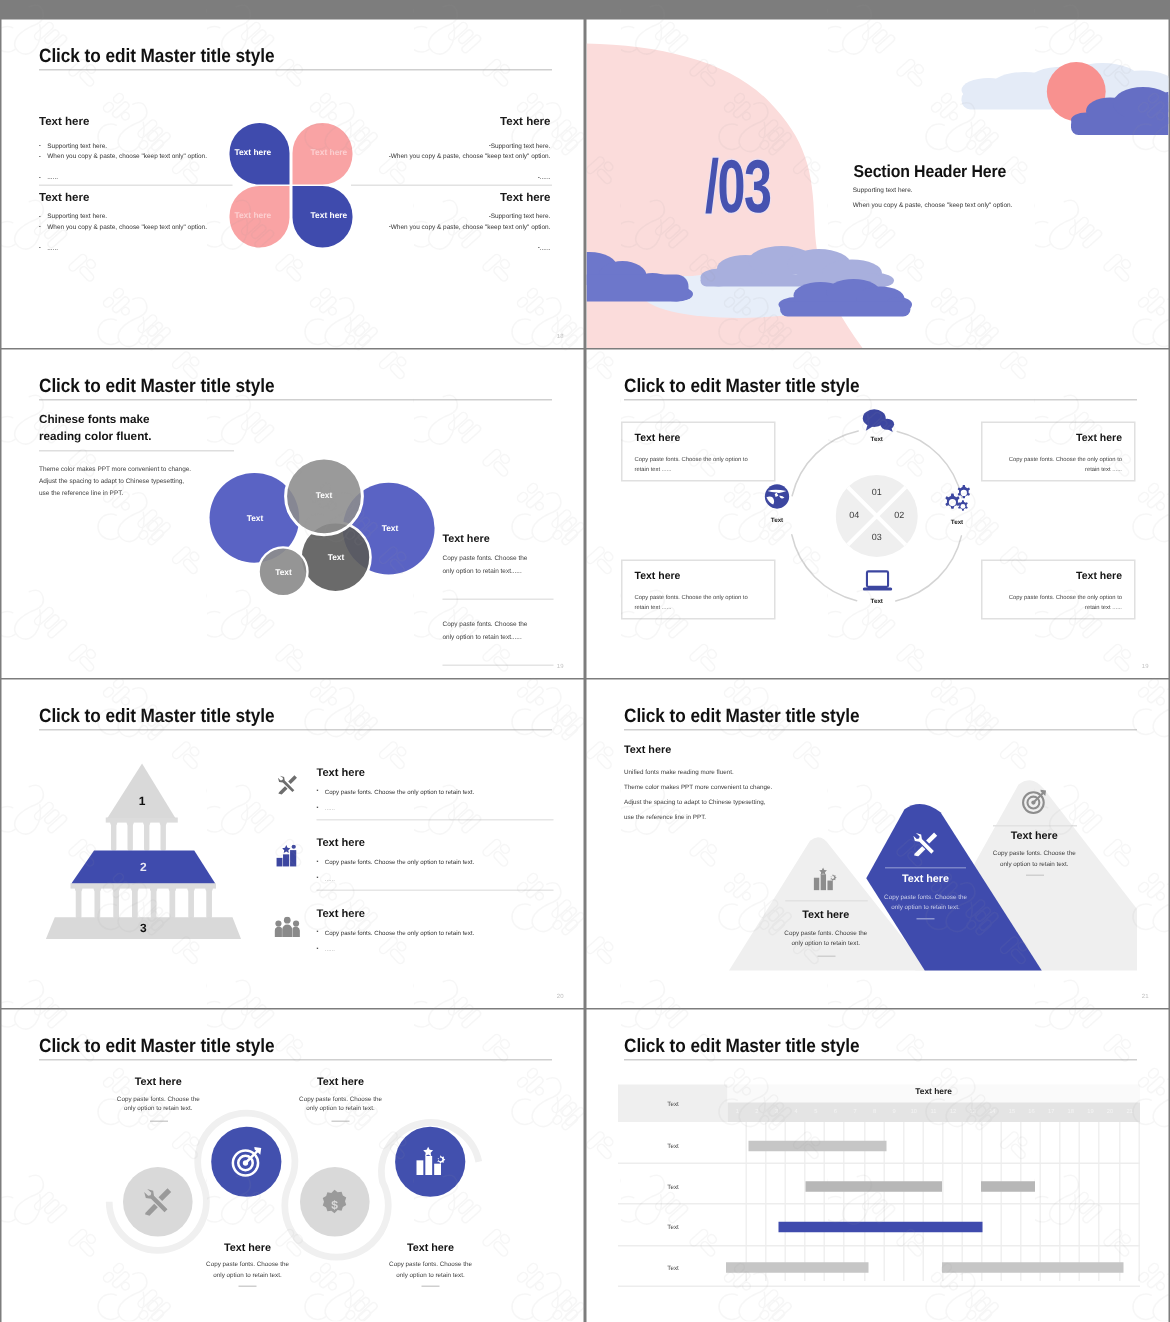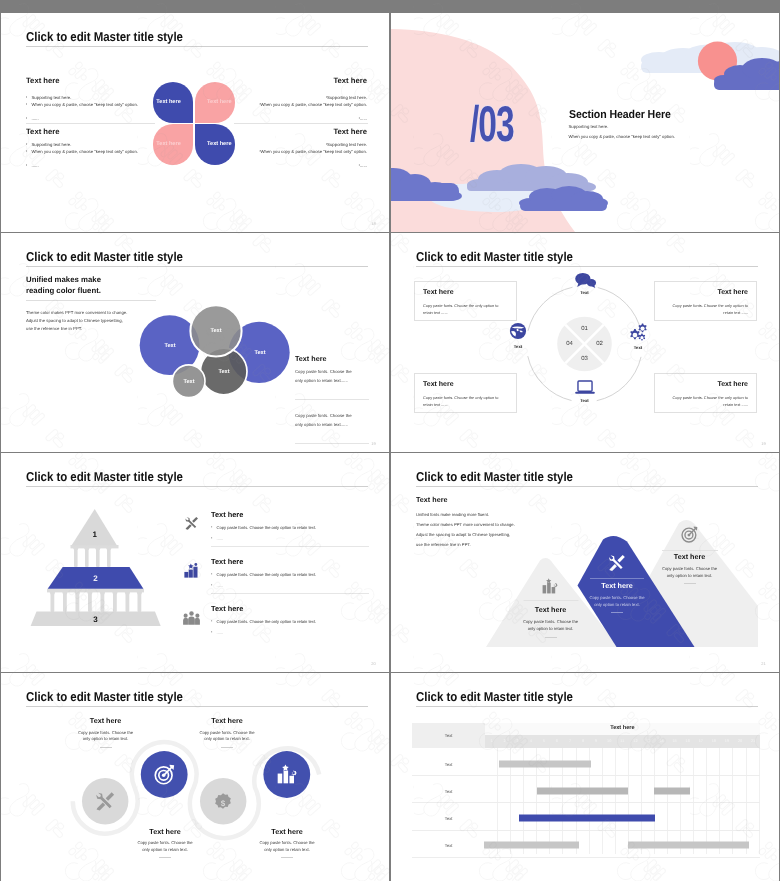--- a/index.html
+++ b/index.html
@@ -244,21 +244,21 @@
   <div class="sh-num">/03</div>
   <div class="sh-head">Section Header Here</div>
   <div class="sh-sub1">Supporting text here.</div>
   <div class="sh-sub2">When you copy &amp; paste, choose "keep text only" option.</div>
 </div>
 
 <div class="slide sl2">
   <div class="mtitle">Click to edit Master title style</div>
   <div class="mrule"></div>
 
-  <div class="v-lead" style="top:42px;">Unified makes make</div>
+  <div class="v-lead" style="top:42px;">Chinese fonts make</div>
   <div class="v-lead" style="top:53px;">reading color fluent.</div>
   <div class="v-rule"></div>
   <div class="v-body" style="top:77px;">Theme color makes PPT more convenient to change.</div>
   <div class="v-body" style="top:85px;">Adjust the spacing to adapt to Chinese typesetting,</div>
   <div class="v-body" style="top:93px;">use the reference line in PPT.</div>
 
   <svg class="bg" width="388" height="219" viewBox="0 0 388 219">
     <circle cx="168.6" cy="112.2" r="29.9" fill="#5a63c4"></circle>
     <circle cx="258.1" cy="119.4" r="30.6" fill="#5a63c4"></circle>
     <circle cx="222.7" cy="138.5" r="23.3" fill="#5a5a5a" fill-opacity=".9" stroke="#fff" stroke-width="1.7"></circle>

